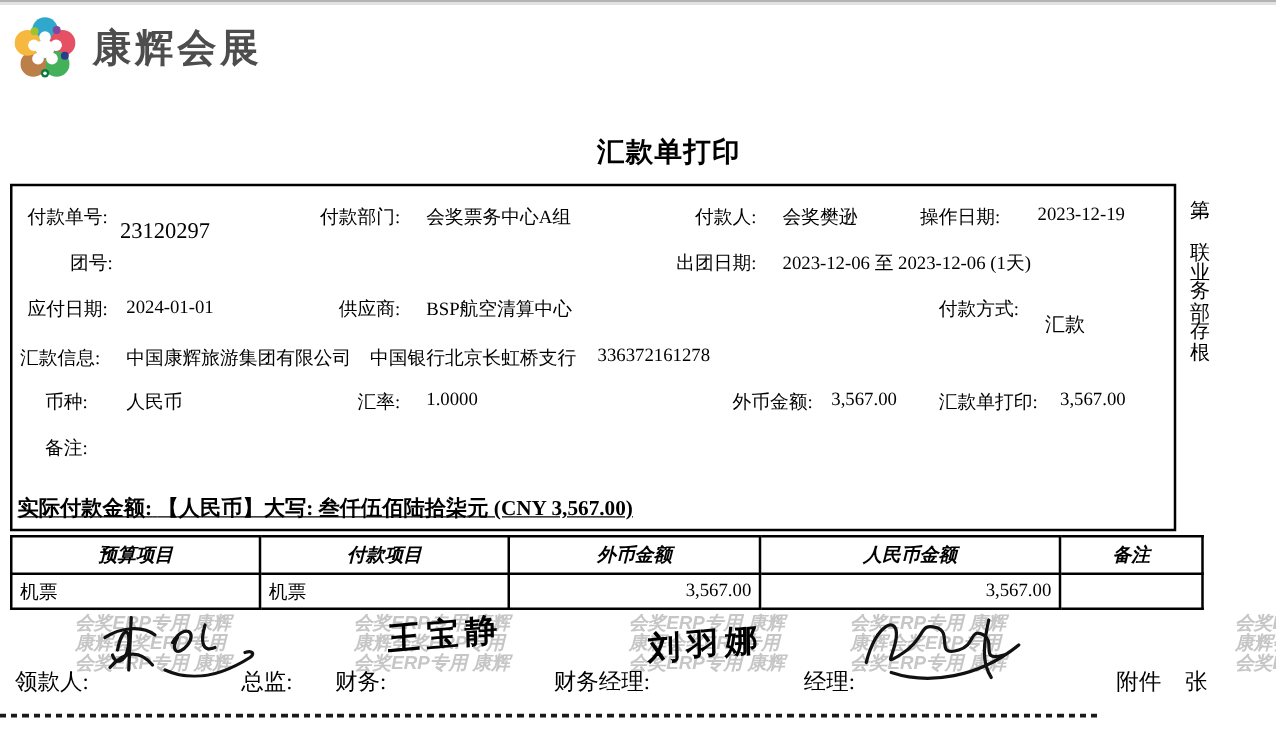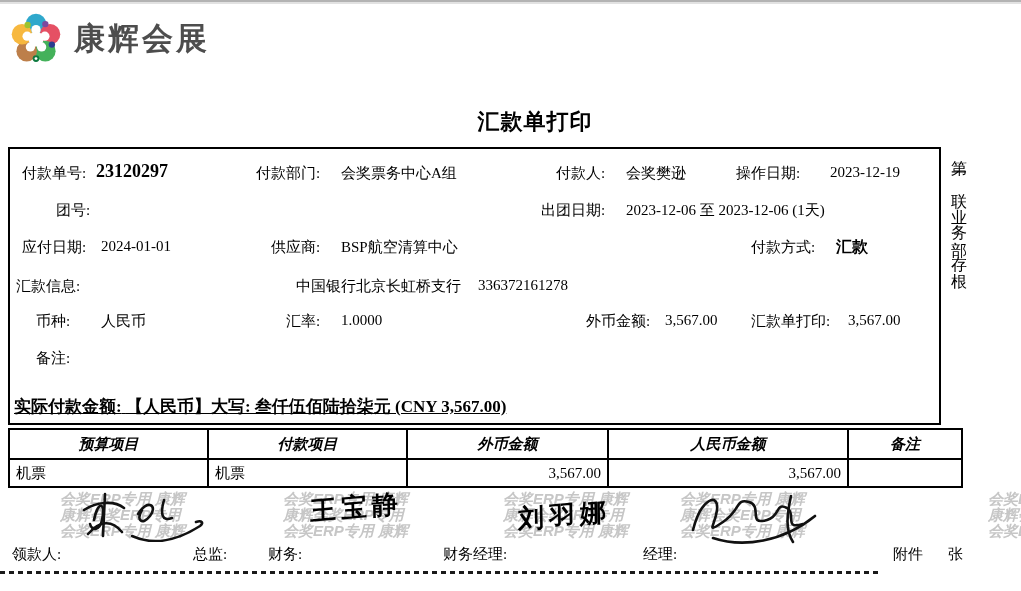--- a/index.html
+++ b/index.html
@@ -12,41 +12,41 @@
   .brand-name{font-family:Liberation Sans, sans-serif;font-size:31px;
               font-weight:bold;color:#4d4d4d;letter-spacing:3px;margin-left:10px;}
   
   .doc-title{position:absolute;left:535px;top:95px;transform:translateX(-50%);
              font-size:22px;font-weight:bold;letter-spacing:1px;white-space:nowrap;margin-top:12px;}
   
   .info-box{position:absolute;left:8px;top:147px;width:929px;height:274px;
             border:2px solid #000;}
   .f{position:absolute;font-size:15px;white-space:nowrap;}
   .v{font-family:"Liberation Serif","DejaVu Serif",serif;}
-  .b{font-weight:bold;}
+  .b{font-weight:normal;margin-top:13px;}
   .big{font-size:18px;}
   .med{font-size:16px;}
   .actual-line{position:absolute;left:4px;top:246px;font-size:17px;font-weight:bold;white-space:nowrap;text-decoration:underline;}
   
   .side-note{position:absolute;left:948px;top:148px;writing-mode:vertical-rl;
              font-size:16px;letter-spacing:16px;white-space:nowrap;}
   
   .pay-table{position:absolute;left:8px;top:428px;width:953px;border-collapse:collapse;
              table-layout:fixed;}
   .pay-table th,.pay-table td{border:2px solid #000;font-size:15px;padding:0 6px;
              overflow:hidden;white-space:nowrap;}
   .pay-table th{height:28px;font-weight:bold;text-align:center;font-style:italic;}
   .pay-table td{height:26px;text-align:left;}
   .pay-table td:nth-child(3),.pay-table td:nth-child(4){text-align:right;}
   
   .wm{position:absolute;top:491px;height:50px;overflow:hidden;z-index:1;
       color:#c6c6c6;font-style:italic;font-weight:bold;font-size:15px;line-height:16px;
       font-family:"Liberation Sans","DejaVu Sans",sans-serif;white-space:nowrap;}
   
-  .sig-label{position:absolute;top:545px;font-size:15px;z-index:3;white-space:nowrap;}
+  .sig-label{position:absolute;top:533px;font-size:18px;z-index:3;white-space:nowrap;}
   .sig-svg{position:absolute;z-index:2;}
   .sig-text{position:absolute;z-index:2;font-size:26px;font-weight:600;letter-spacing:5px;
             white-space:nowrap;transform:rotate(-5deg) skewX(-4deg);}
   
   .dash-line{position:absolute;left:0;top:571px;width:880px;height:3px;
              background:repeating-linear-gradient(90deg,#1a1a1a 0 5px,transparent 5px 9px);}
 </style>
 </head>
 <body>
 
@@ -95,20 +95,21 @@
     <span class="f v" style="left:616px;top:52px">2023-12-06 至 2023-12-06 (1天)</span>
 
     <span class="f" style="left:12px;top:89px">应付日期:</span>
     <span class="f v" style="left:91px;top:89px">2024-01-01</span>
     <span class="f" style="left:261px;top:89px">供应商:</span>
     <span class="f" style="left:331px;top:89px">BSP航空清算中心</span>
     <span class="f" style="left:741px;top:89px">付款方式:</span>
     <span class="f b med" style="left:826px;top:88px">汇款</span>
 
     <span class="f" style="left:6px;top:128px">汇款信息:</span>
+    <span class="f" style="left:91px;top:128px">中国康辉旅游集团有限公司</span>
     <span class="f" style="left:286px;top:128px">中国银行北京长虹桥支行</span>
     <span class="f v" style="left:468px;top:128px">336372161278</span>
 
     <span class="f" style="left:26px;top:163px">币种:</span>
     <span class="f" style="left:91px;top:163px">人民币</span>
     <span class="f" style="left:276px;top:163px">汇率:</span>
     <span class="f v" style="left:331px;top:163px">1.0000</span>
     <span class="f" style="left:576px;top:163px">外币金额:</span>
     <span class="f v" style="left:655px;top:163px">3,567.00</span>
     <span class="f" style="left:741px;top:163px">汇款单打印:</span>

